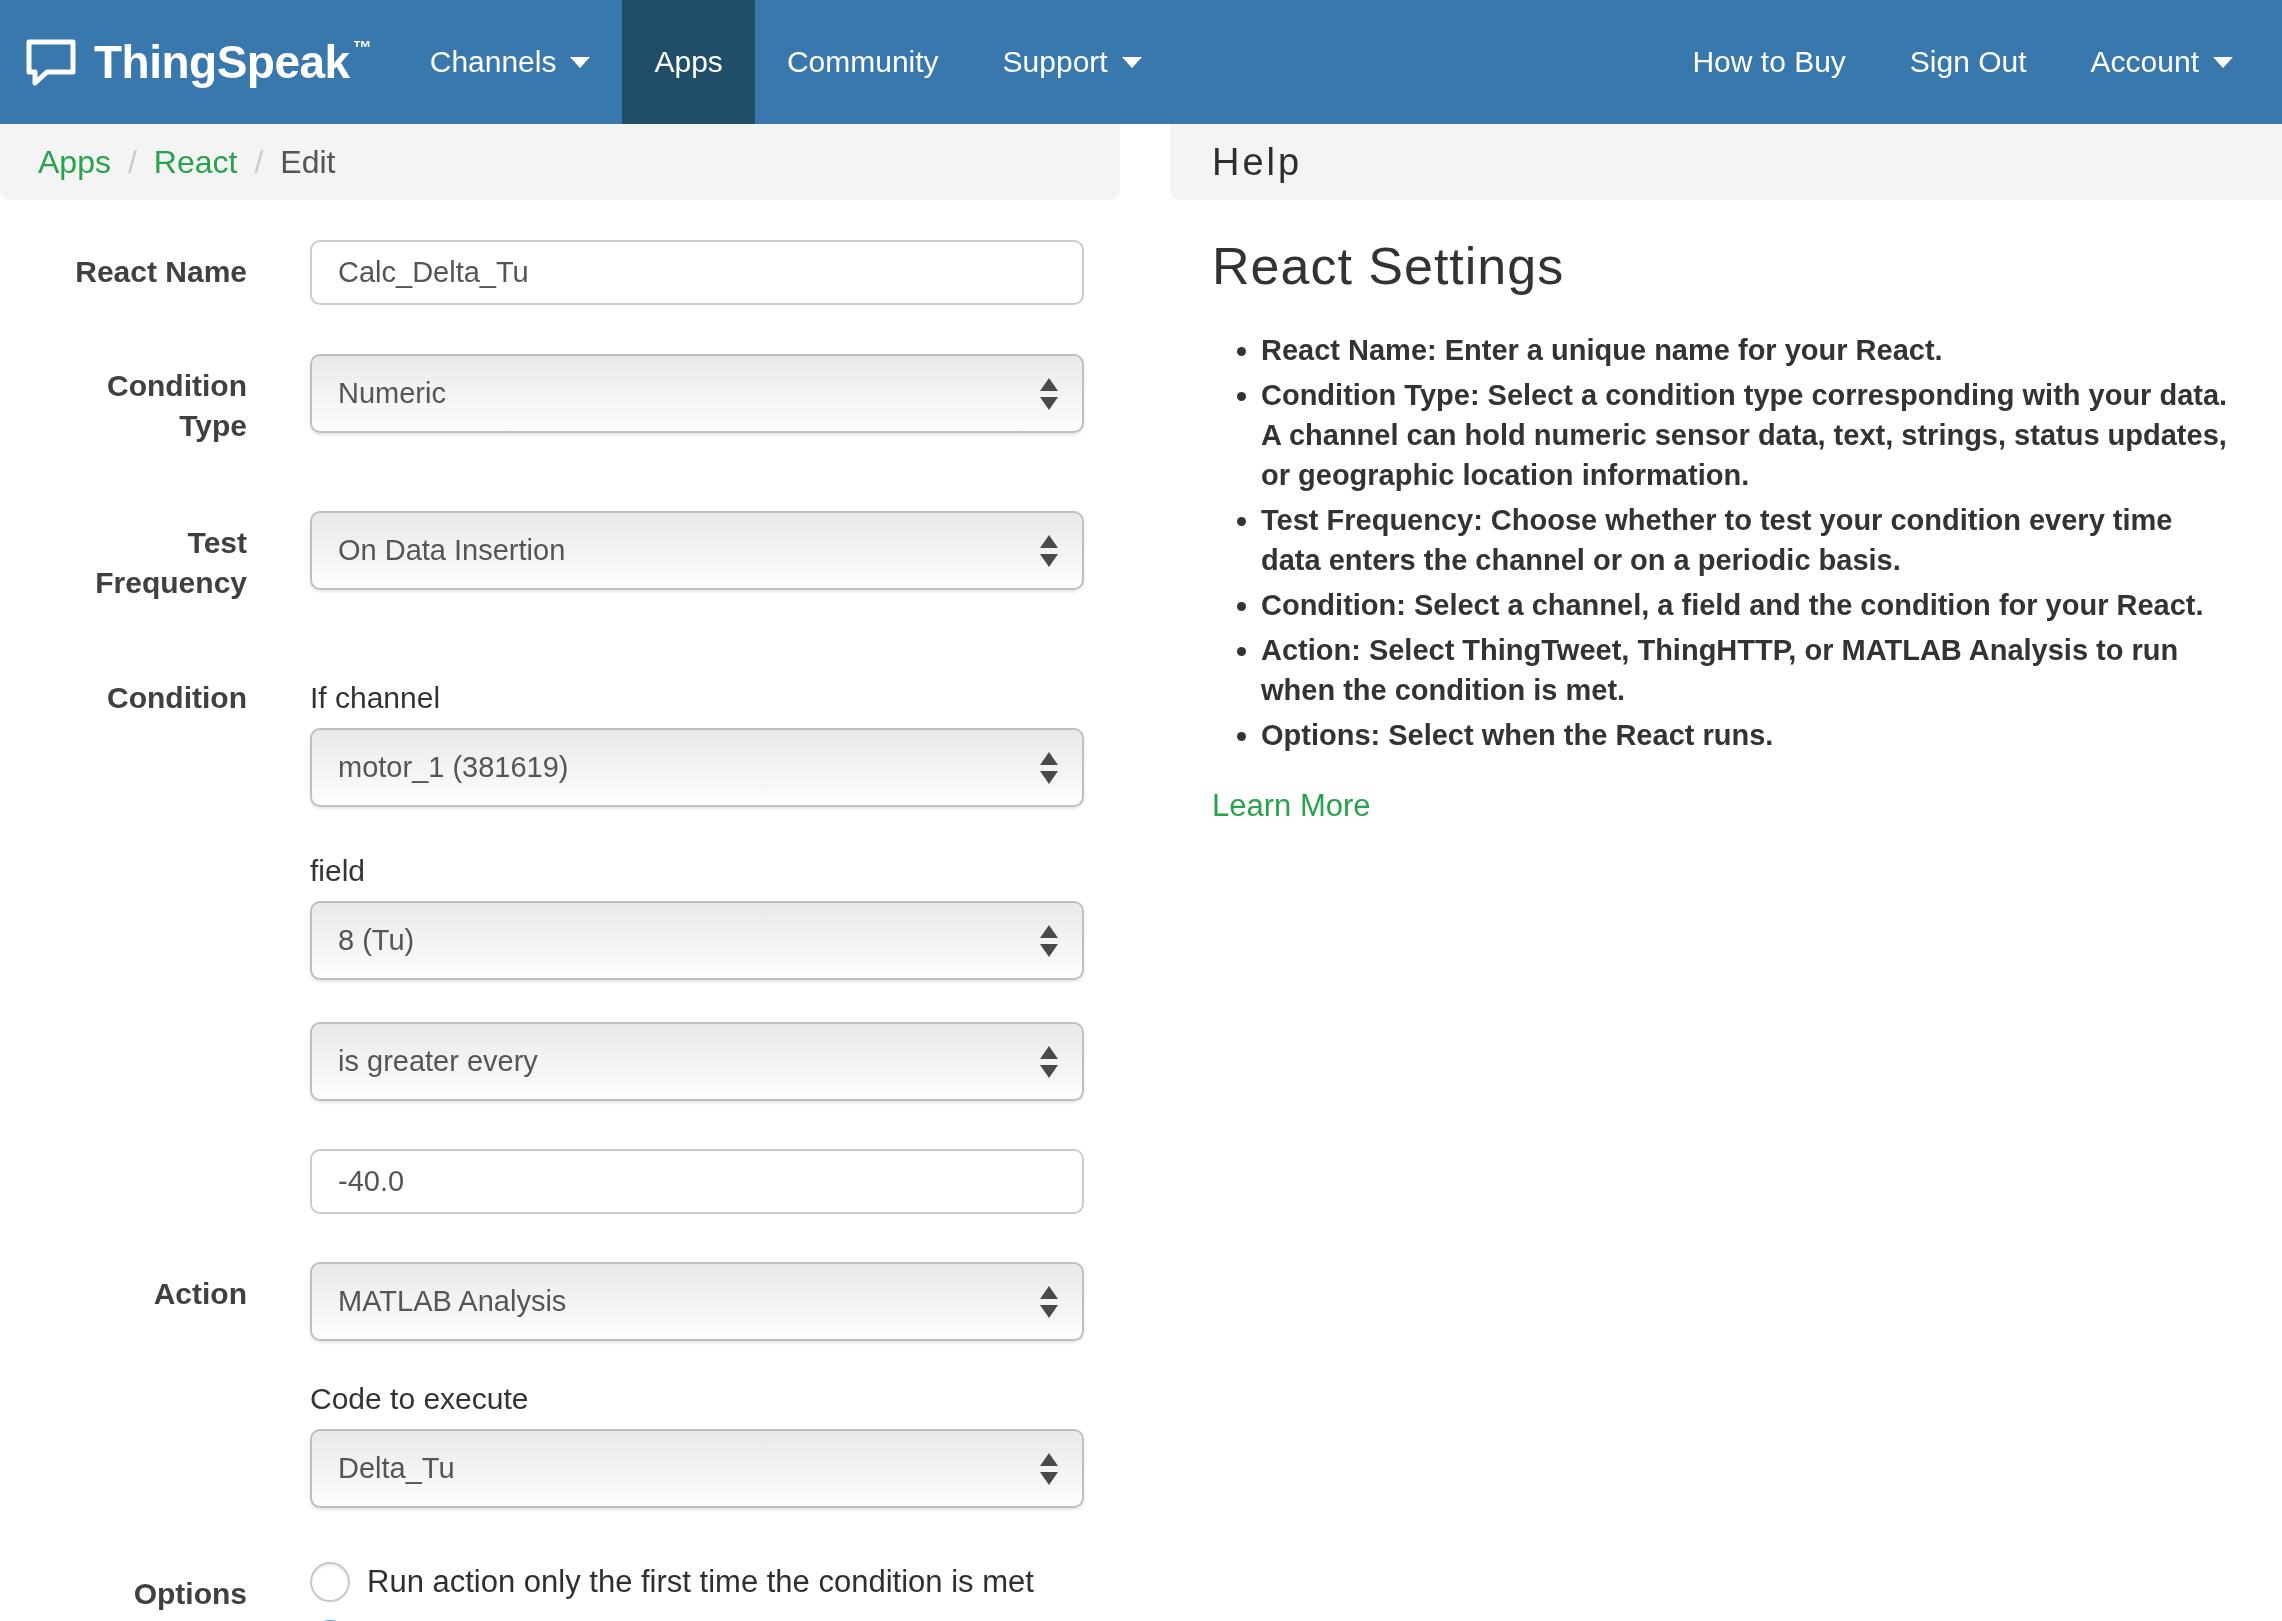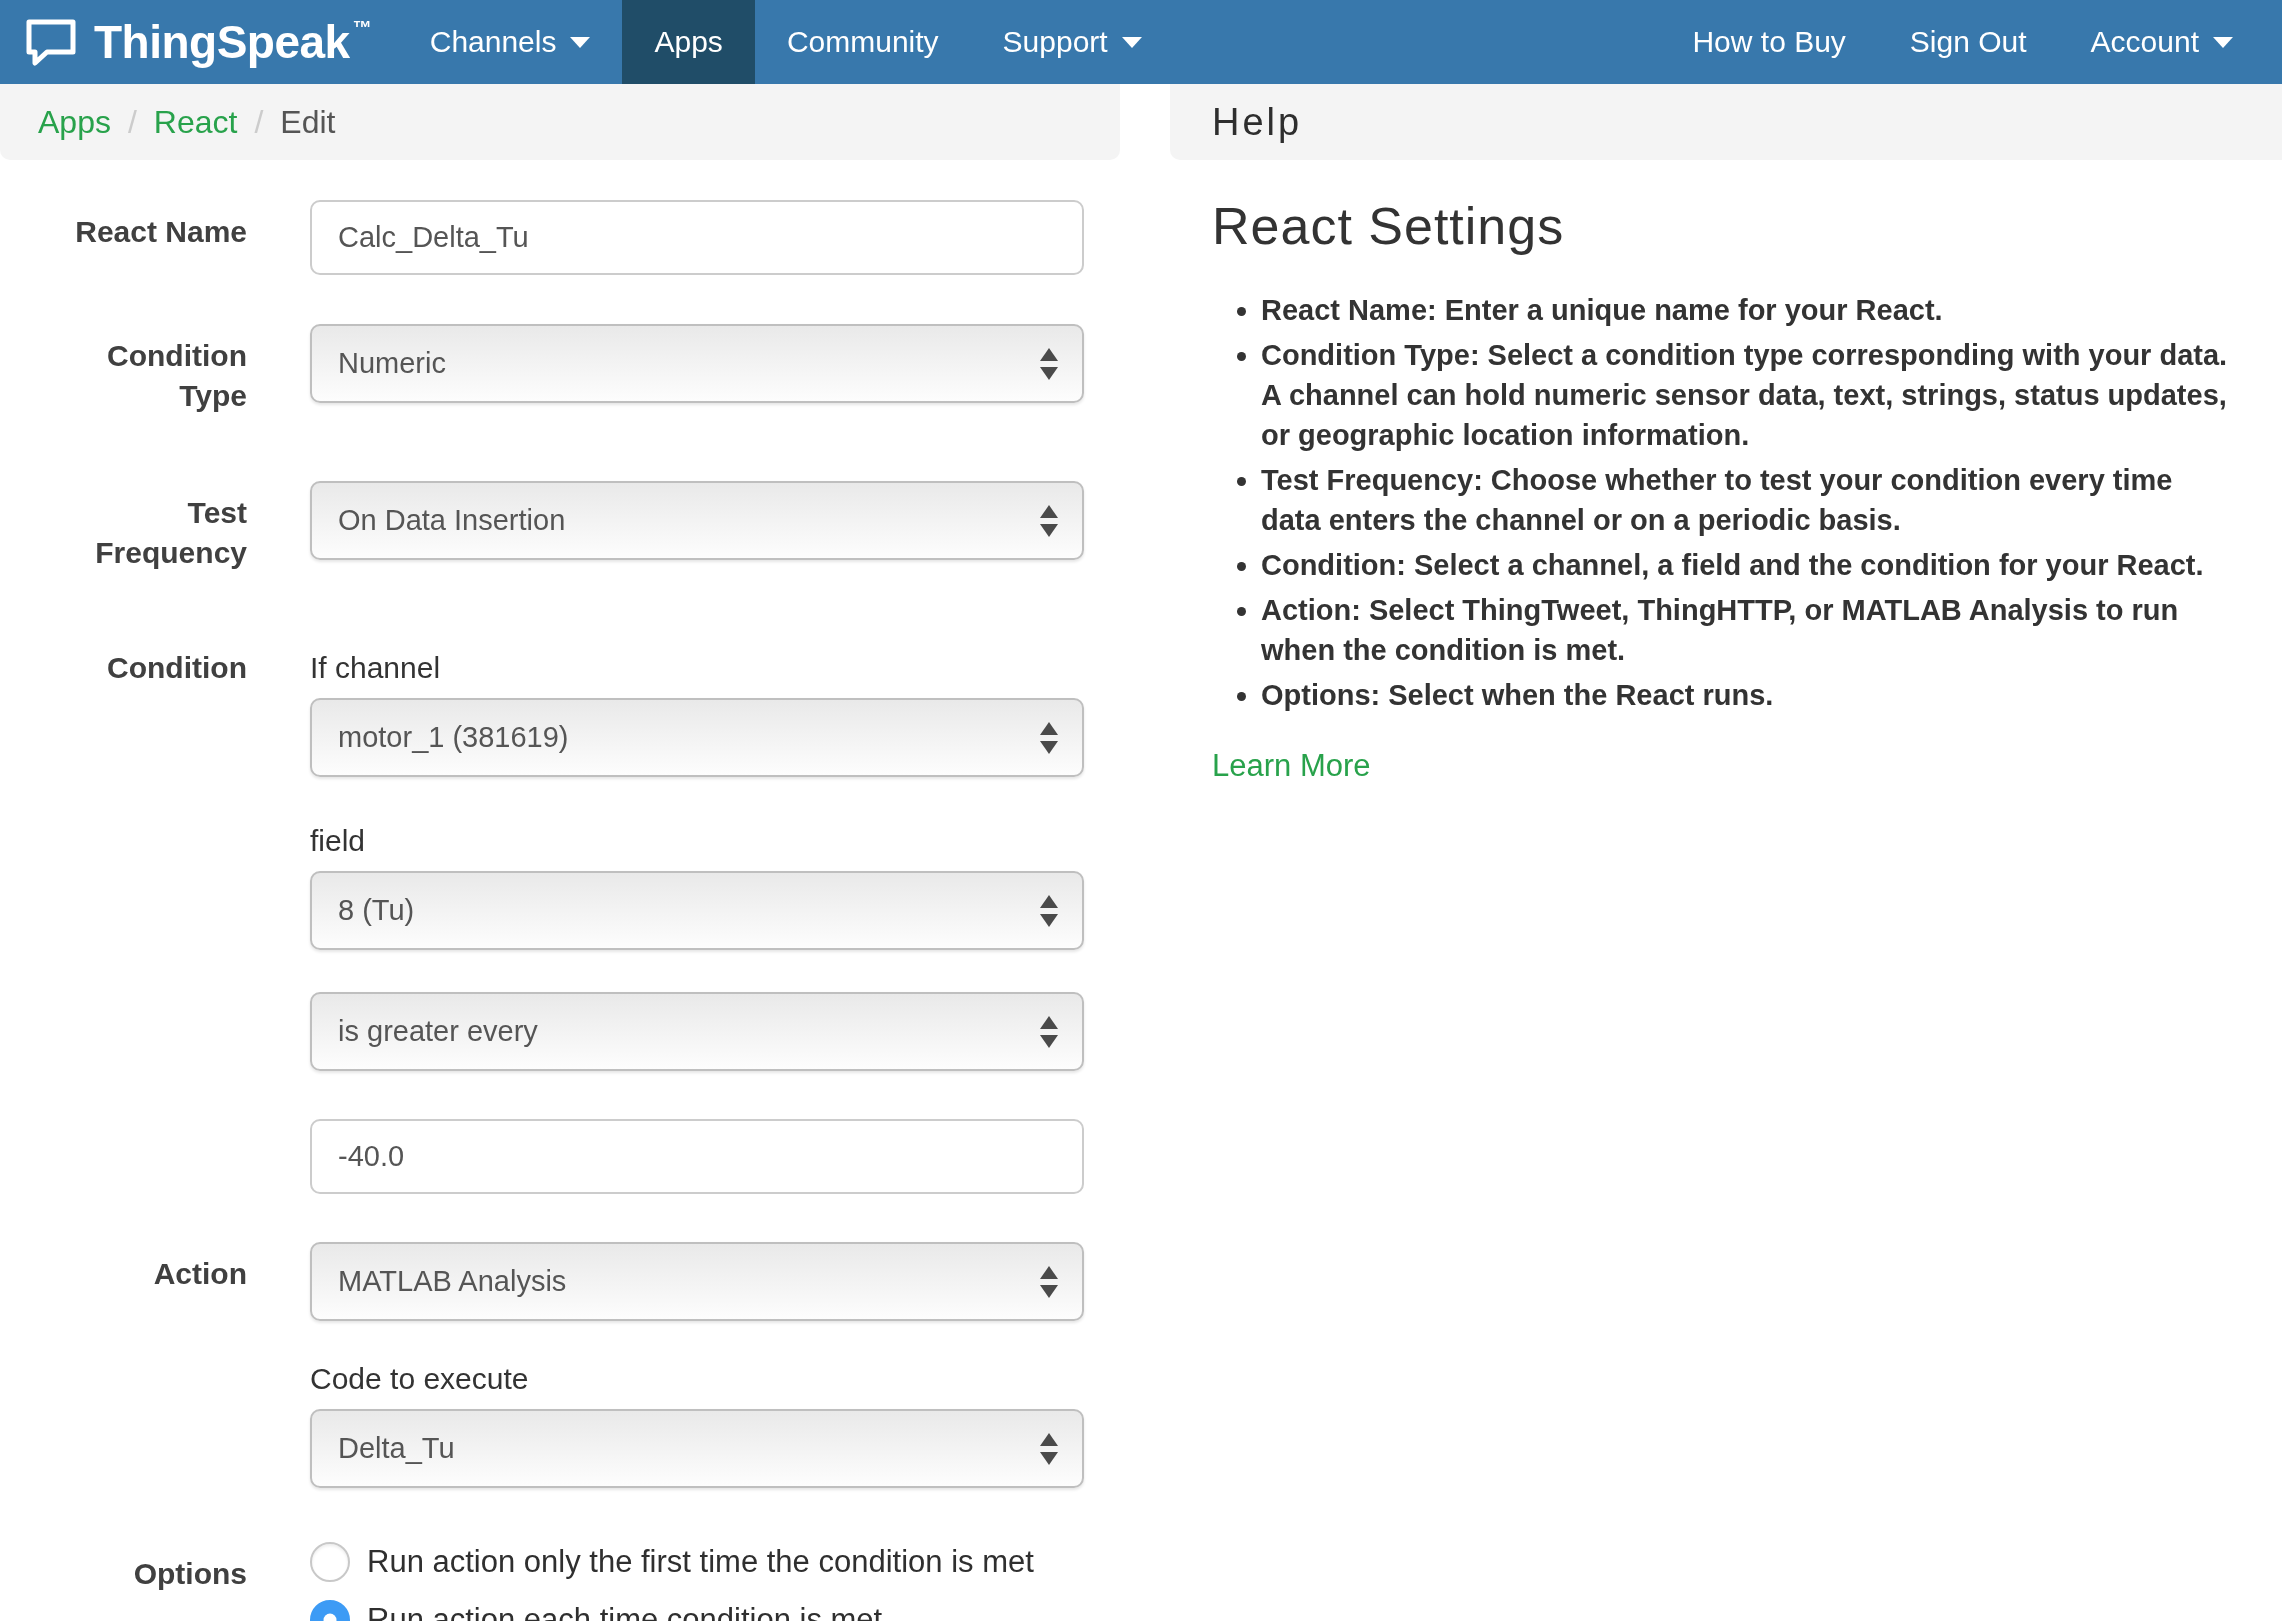--- a/index.html
+++ b/index.html
@@ -3,21 +3,21 @@
 <meta charset="utf-8">
 <style>
   * { box-sizing: border-box; }
   html,body { margin:0; padding:0; }
   body {
     width:2283px; height:1622px; overflow:hidden;
     background:#fff; font-family:"Liberation Sans", sans-serif;
     color:#333;
   }
   
-  .navbar { height:84px; background:#3878ac; display:flex; align-items:stretch; color:#fff; }
+  .navbar { height:124px; background:#3878ac; display:flex; align-items:stretch; color:#fff; }
   .brand { display:flex; align-items:center; padding:0 26px 0 24px; cursor:pointer; }
   .brand svg { margin-right:16px; display:block; }
   .brand-text { font-size:46px; font-weight:bold; letter-spacing:-0.5px; white-space:nowrap; }
   .brand-tm { font-size:19px; font-weight:bold; position:relative; top:-14px; margin-left:3px; }
   .nav-menu { display:flex; align-items:stretch; }
   .nav-item { display:flex; align-items:center; padding:0 32px; font-size:30px; cursor:pointer; white-space:nowrap; }
   .nav-item.active { background:#204d68; }
   .caret { width:0; height:0; border-left:10px solid transparent; border-right:10px solid transparent;
            border-top:11px solid #fff; margin-left:14px; display:inline-block; }
   .nav-right { margin-left:auto; display:flex; padding-right:18px; }
@@ -35,21 +35,21 @@
   .main { display:flex; align-items:flex-start; }
   .form-col { width:1120px; flex:none; padding-top:40px; }
   .help-col { flex:1; margin-left:50px; padding:36px 42px 0 42px; }
   
   .frow { display:flex; }
   .lbl { width:184px; margin-left:63px; flex:none; text-align:right; font-weight:bold;
          font-size:30px; line-height:40px; color:#404040; padding-top:12px; }
   .lbl.top0 { padding-top:0; }
   .ctl { width:774px; flex:none; margin-left:63px; }
   .sub-lbl { font-size:30px; line-height:40px; color:#333; margin-bottom:10px; }
-  .text-input { width:100%; height:75px; border:2px solid #ccc; border-radius:10px;
+  .text-input { width:100%; height:65px; border:2px solid #ccc; border-radius:10px;
                 font-size:29px; color:#555; padding:0 26px; font-family:inherit; background:#fff; outline:none; }
   .select { position:relative; height:79px; border:2px solid #bfbfbf; border-radius:10px;
             background:linear-gradient(180deg,#e9e9e9 0%,#f2f2f2 45%,#fdfdfd 100%);
             display:flex; align-items:center; padding:0 70px 0 26px; font-size:29px; color:#555;
             box-shadow:0 2px 3px rgba(0,0,0,0.10); cursor:pointer; }
   .sel-text { white-space:nowrap; overflow:hidden; }
   .arrows { position:absolute; right:24px; top:50%; transform:translateY(-50%);
             display:flex; flex-direction:column; align-items:center; }
   .arrows .up { width:0; height:0; border-left:9px solid transparent; border-right:9px solid transparent;
                 border-bottom:13px solid #4a4a4a; margin-bottom:6px; }

